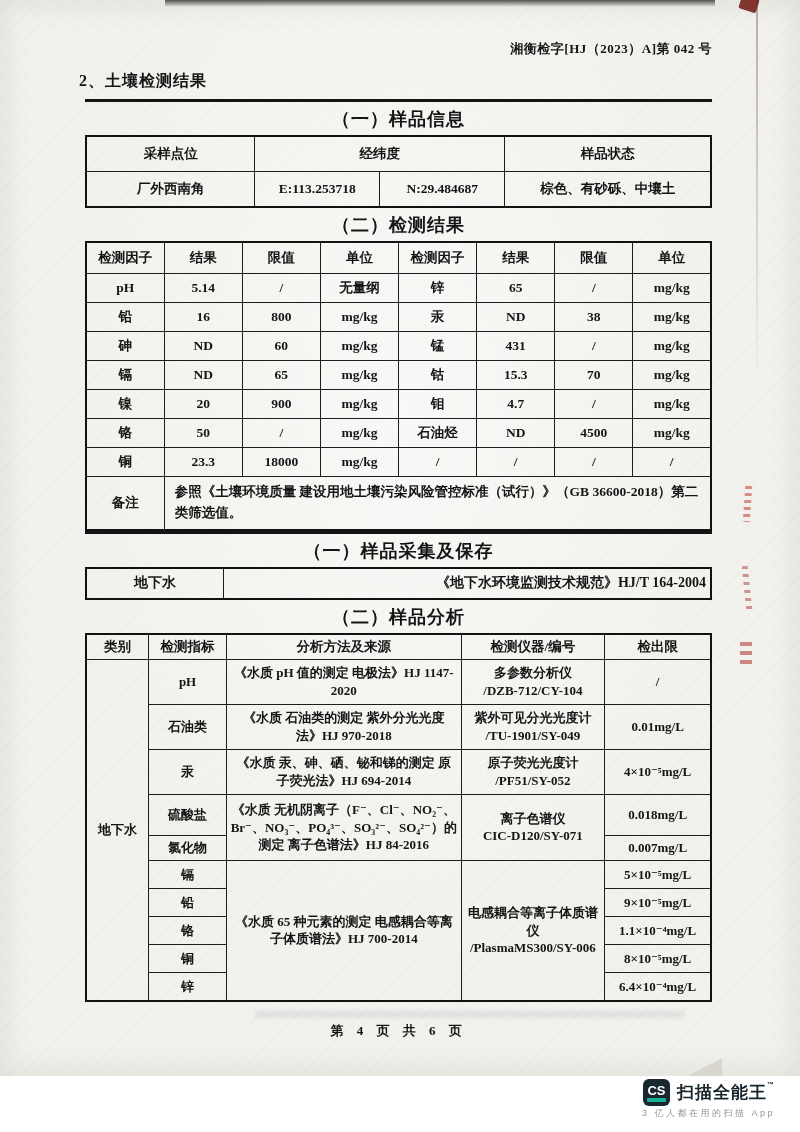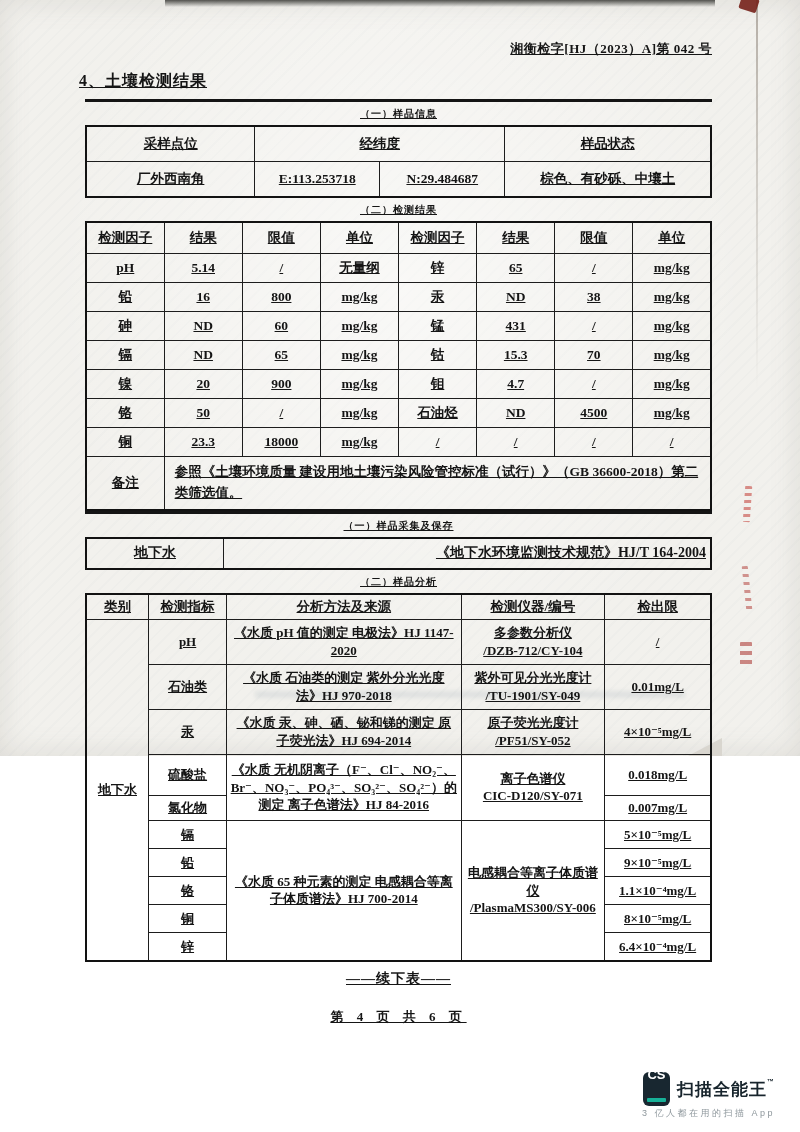--- a/index.html
+++ b/index.html
@@ -3,27 +3,26 @@
 <meta charset="utf-8">
 <style>
   html,body{margin:0;padding:0;}
   body{
     width:800px;height:1132px;position:relative;overflow:hidden;
     background:#ffffff;
     font-family:"Liberation Serif","DejaVu Serif",serif;
     color:#151515;
   }
   .paper{
-    position:absolute;top:0;left:0;width:800px;height:756px;
+    position:absolute;top:0;left:0;width:800px;height:1076px;
     background-color:#f2f1ed;
     background-image:
       radial-gradient(ellipse at 50% 38%, rgba(255,255,255,.55), rgba(0,0,0,0) 62%),
       repeating-linear-gradient(135deg, rgba(150,165,175,.04) 0 2px, transparent 2px 9px);
     box-shadow:inset 0 0 30px rgba(120,115,105,.18);
-    text-decoration:underline;
   }
   
   .shadow-top{position:absolute;top:0;left:165px;right:85px;height:7px;
     background:linear-gradient(to bottom, rgba(45,45,42,.8), rgba(45,45,42,0));}
   .crease{position:absolute;top:0;left:756px;width:2px;height:390px;
     background:linear-gradient(to bottom, rgba(120,108,96,.5), rgba(120,108,96,0));}
   .curl-blob{position:absolute;top:-3px;left:740px;width:18px;height:14px;
     background:#76211a;transform:rotate(18deg);border-radius:2px;opacity:.9;}
   .red-mark{position:absolute;background:#c23a33;opacity:.55;border-radius:1px;}
   .rm1{left:744px;top:486px;width:7px;height:36px;transform:rotate(4deg);
@@ -34,21 +33,21 @@
     background:repeating-linear-gradient(to bottom,#a92f2a 0 4px, transparent 4px 9px);}
   .corner-curl{position:absolute;bottom:0;left:688px;width:0;height:0;
     border-left:34px solid transparent;border-bottom:18px solid #d9d6cf;}
   .ghost-line{position:absolute;bottom:58px;left:255px;width:430px;height:7px;
     background:rgba(110,135,150,.14);filter:blur(2px);}
 
   .content{position:relative;padding:0 88px 0 85px;}
   .doc-number{padding-top:40px;text-align:right;font-size:13px;font-weight:700;letter-spacing:.5px;}
   .sec-title{font-size:16px;font-weight:700;margin:13px 0 7px -6px;letter-spacing:1px;}
   .rule{height:3px;background:#141414;}
-  .caption{text-align:center;font-weight:700;font-size:10px;padding:5px 0 4px 0;letter-spacing:1px;}
+  .caption{text-align:center;font-weight:700;font-size:18px;padding:5px 0 4px 0;letter-spacing:1px;}
 
   table{width:100%;border-collapse:collapse;table-layout:fixed;border:2px solid #121212;}
   th,td{border:1px solid #1d1d1d;text-align:center;vertical-align:middle;
     font-size:13.5px;font-weight:600;padding:2px 4px;line-height:1.35;}
   th{font-weight:700;margin-top:27px;}
 
   .sample-info th{height:30px;}
   .sample-info td{height:30px;}
   .results th{height:26px;}
   .results td{height:24px;}
@@ -65,22 +64,22 @@
   .r-low td{height:20px;}
   .r-metal td{height:23px;}
 
   .continue-line{text-align:center;font-weight:700;font-size:14px;margin-top:8px;letter-spacing:1px;}
   .page-no{text-align:center;font-weight:700;font-size:13px;margin-top:20px;letter-spacing:5px;}
 
   
   .cs-footer{position:absolute;right:25px;bottom:12px;text-align:right;
     font-family:"Liberation Sans","DejaVu Sans",sans-serif;}
   .cs-row{display:flex;align-items:center;justify-content:flex-end;gap:7px;}
-  .cs-icon{width:27px;height:34px;border-radius:6px;background:#182730;position:relative;
-    display:flex;align-items:flex-start;justify-content:center;}
+  .cs-icon{width:27px;height:27px;border-radius:6px;background:#182730;position:relative;
+    display:flex;align-items:center;justify-content:center;}
   .cs-icon .cs-txt{color:#ffffff;font-size:13px;font-weight:700;line-height:1;margin-top:-4px;}
   .cs-icon::after{content:"";position:absolute;left:4px;right:4px;bottom:4px;height:4px;
     background:#17b198;border-radius:1px;}
   .cs-brand{font-size:17px;font-weight:700;color:#17242c;letter-spacing:1px;position:relative;}
   .cs-tm{font-size:7px;vertical-align:top;color:#17242c;}
   .cs-tagline{margin-top:1px;font-size:9px;color:#8e979c;letter-spacing:2.5px;}
 </style>
 </head>
 <body>
 
@@ -90,21 +89,21 @@
   <div class="curl-blob"></div>
   <div class="red-mark rm1"></div>
   <div class="red-mark rm2"></div>
   <div class="red-mark rm3"></div>
   <div class="corner-curl"></div>
   <div class="ghost-line"></div>
 
   <div class="content">
     <div class="doc-number">湘衡检字[HJ（2023）A]第 042 号</div>
 
-    <div class="sec-title">4、土壤检测结果</div>
+    <div class="sec-title">2、土壤检测结果</div>
     <div class="rule"></div>
 
     <div class="caption">（一）样品信息</div>
     <table class="sample-info">
       <colgroup>
           <col style="width:27%">
           <col style="width:20%">
           <col style="width:20%">
           <col style="width:33%">
         </colgroup>
@@ -308,21 +307,20 @@
         <td>铜</td>
         <td>8×10⁻⁵mg/L</td>
       </tr>
       <tr class="r-metal">
         <td>锌</td>
         <td>6.4×10⁻⁴mg/L</td>
       </tr>
     </tbody>
       </table>
 
-    <div class="continue-line">——续下表——</div>
     <div class="page-no">第 4 页 共 6 页</div>
   </div>
 </div>
 
 <div class="cs-footer">
   <div class="cs-row">
     <div class="cs-icon">
       <span class="cs-txt">CS</span>
     </div>
     <div class="cs-brand"><span>扫描全能王</span><span class="cs-tm">™</span></div>

